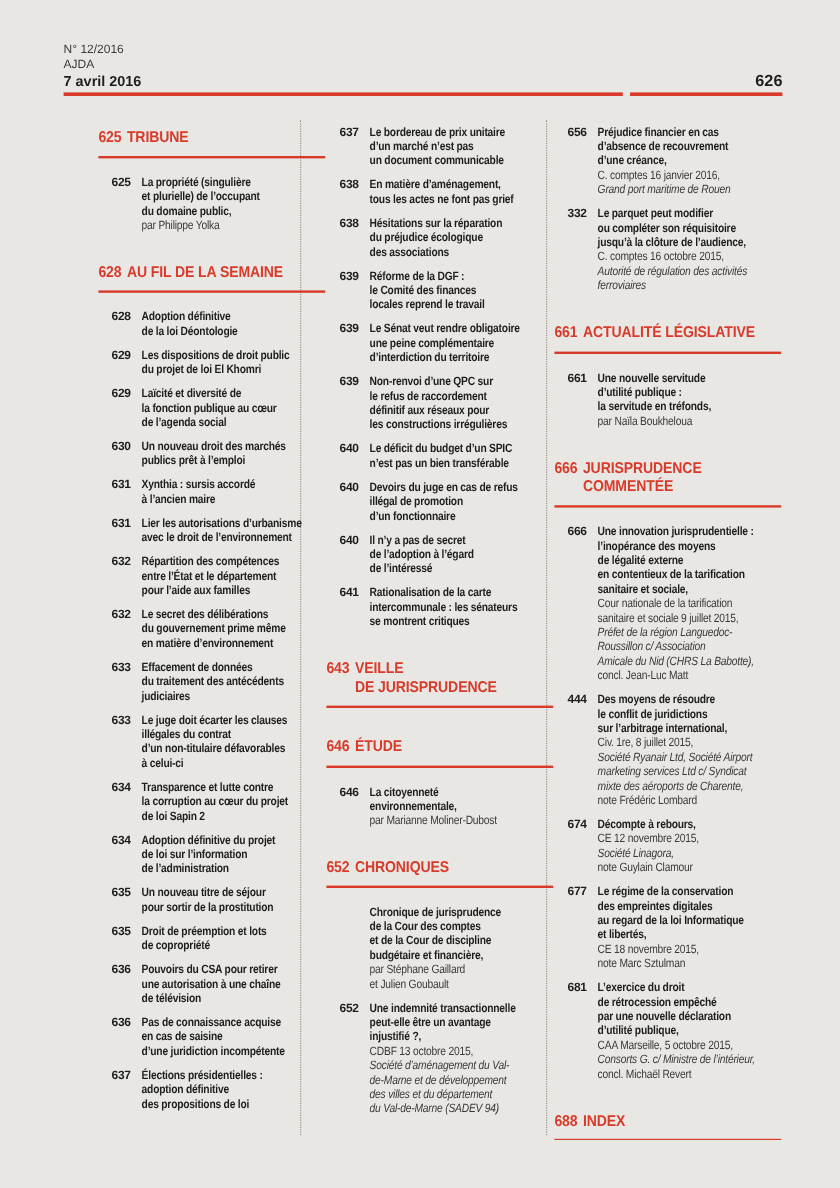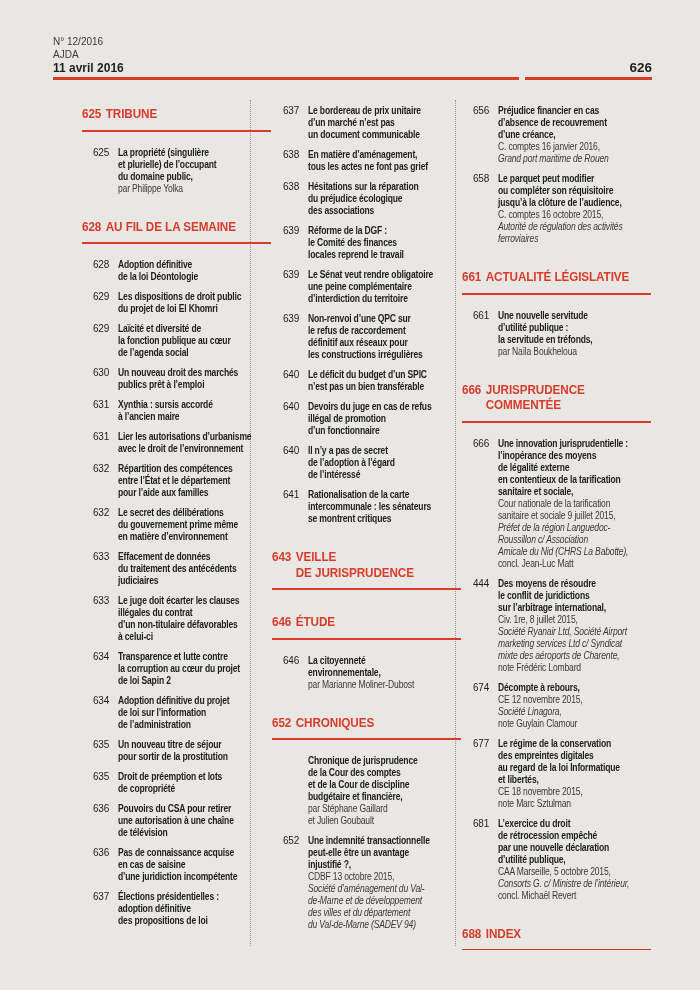--- a/index.html
+++ b/index.html
@@ -52,42 +52,42 @@
   .sec-num{margin-right:5px;flex:none;}
   .sec-label{white-space:pre-line;}
   .sec-rule{height:2px;background:var(--accent);margin:8px 0 15px 0;width:189px;}
 
   
   .entry{display:flex;align-items:flex-start;}
   .entry + .entry{margin-top:8px;}
   .section + .entry{margin-top:0;}
   .entry-num{
     flex:none;width:27px;text-align:right;
-    font-size:10px;line-height:12px;font-weight:normal;letter-spacing:-0.2px;
+    font-size:10px;line-height:12px;font-weight:bold;letter-spacing:-0.2px;
   }
   .entry-body{
     flex:none;margin-left:9px;width:180px;
     transform:scaleX(0.855);transform-origin:0 0;
     font-size:10px;line-height:12px;letter-spacing:-0.2px;
   }
   .part{display:block;white-space:pre-line;}
   .p-bold{font-weight:bold;color:var(--ink);}
   .p-reg{font-weight:normal;color:var(--soft);}
   .p-ital{font-weight:normal;font-style:italic;color:var(--soft);}
 </style>
 </head>
 <body>
 
 <div class="page">
 
   <div class="header">
     <div>
       <div class="issue">N° 12/2016</div>
       <div class="journal">AJDA</div>
-      <div class="date">11 avril 2016</div>
+      <div class="date">7 avril 2016</div>
     </div>
     <div class="pagenum">626</div>
   </div>
 
   <div class="header-rule">
     <div class="hr-main"></div>
     <div class="hr-end"></div>
   </div>
 
   <div class="divider divider-1"></div>
@@ -389,21 +389,21 @@
           <span class="entry-num">656</span>
           <div class="entry-body">
             <span class="part p-bold">Préjudice financier en cas
 d’absence de recouvrement
 d’une créance,</span>
             <span class="part p-reg">C. comptes 16 janvier 2016,</span>
             <span class="part p-ital">Grand port maritime de Rouen</span>
           </div>
         </div>
         <div class="entry">
-          <span class="entry-num">658</span>
+          <span class="entry-num">332</span>
           <div class="entry-body">
             <span class="part p-bold">Le parquet peut modifier
 ou compléter son réquisitoire
 jusqu’à la clôture de l’audience,</span>
             <span class="part p-reg">C. comptes 16 octobre 2015,</span>
             <span class="part p-ital">Autorité de régulation des activités
 ferroviaires</span>
           </div>
         </div>
         <div class="section">

